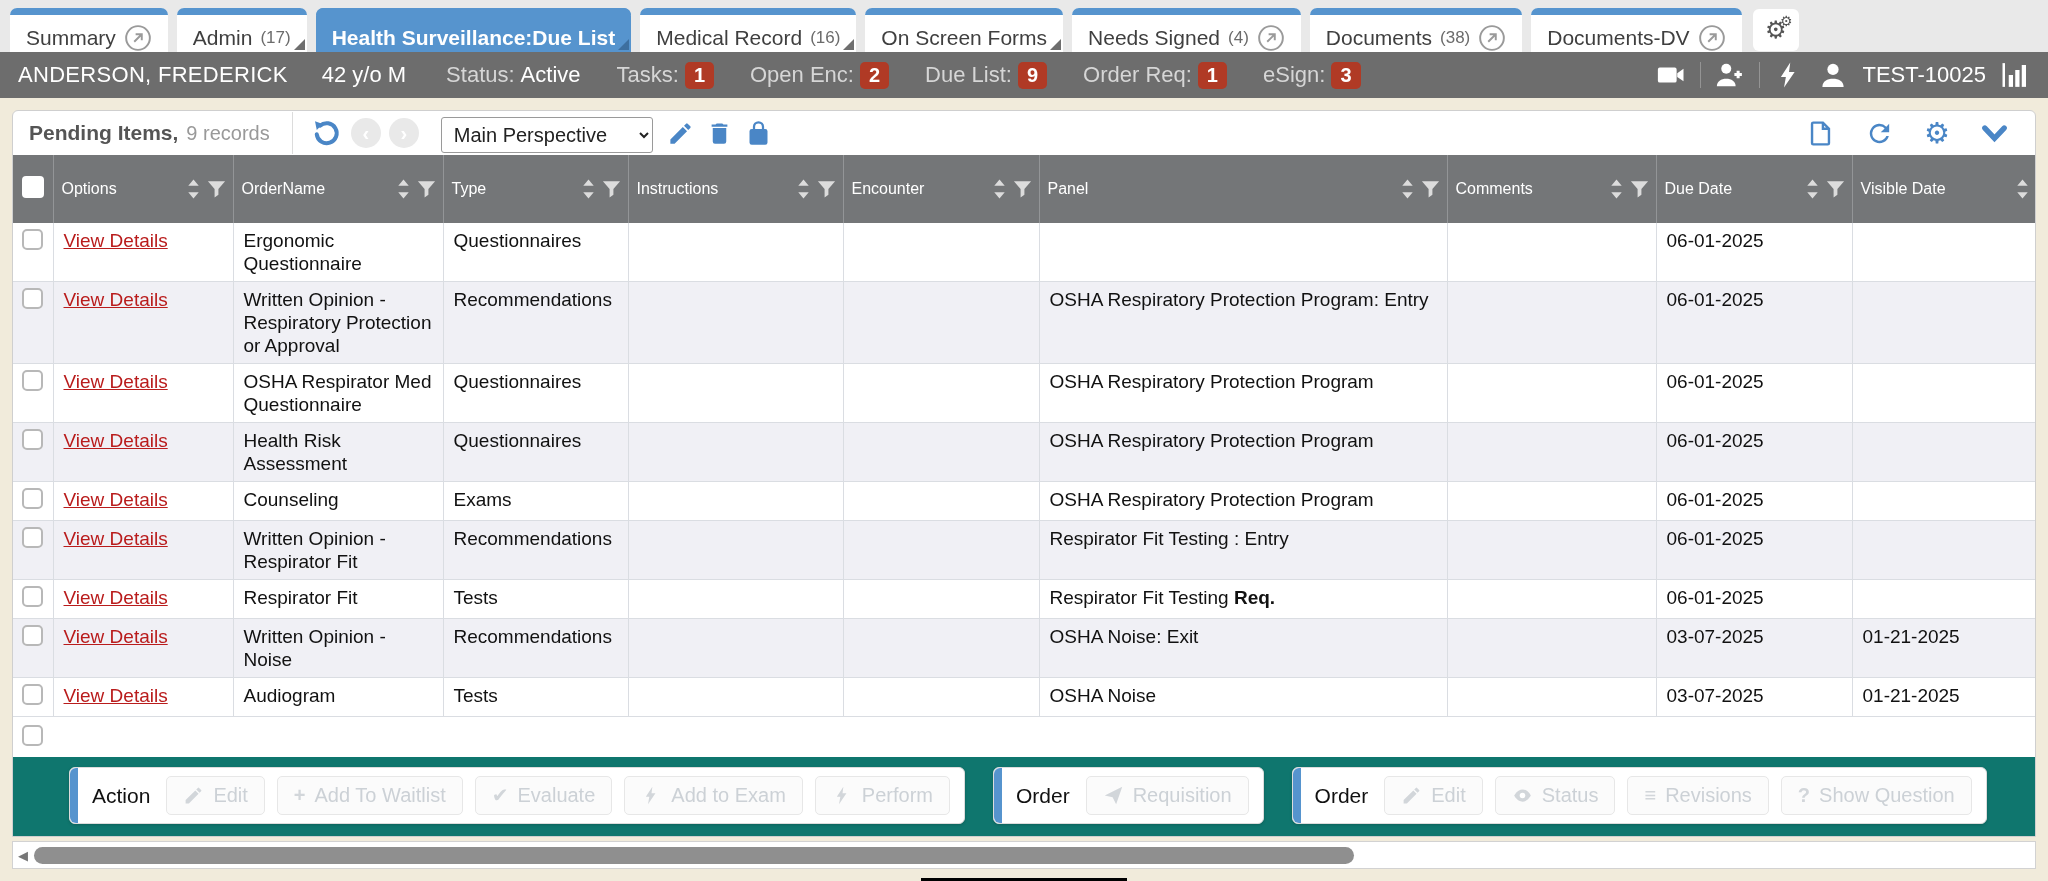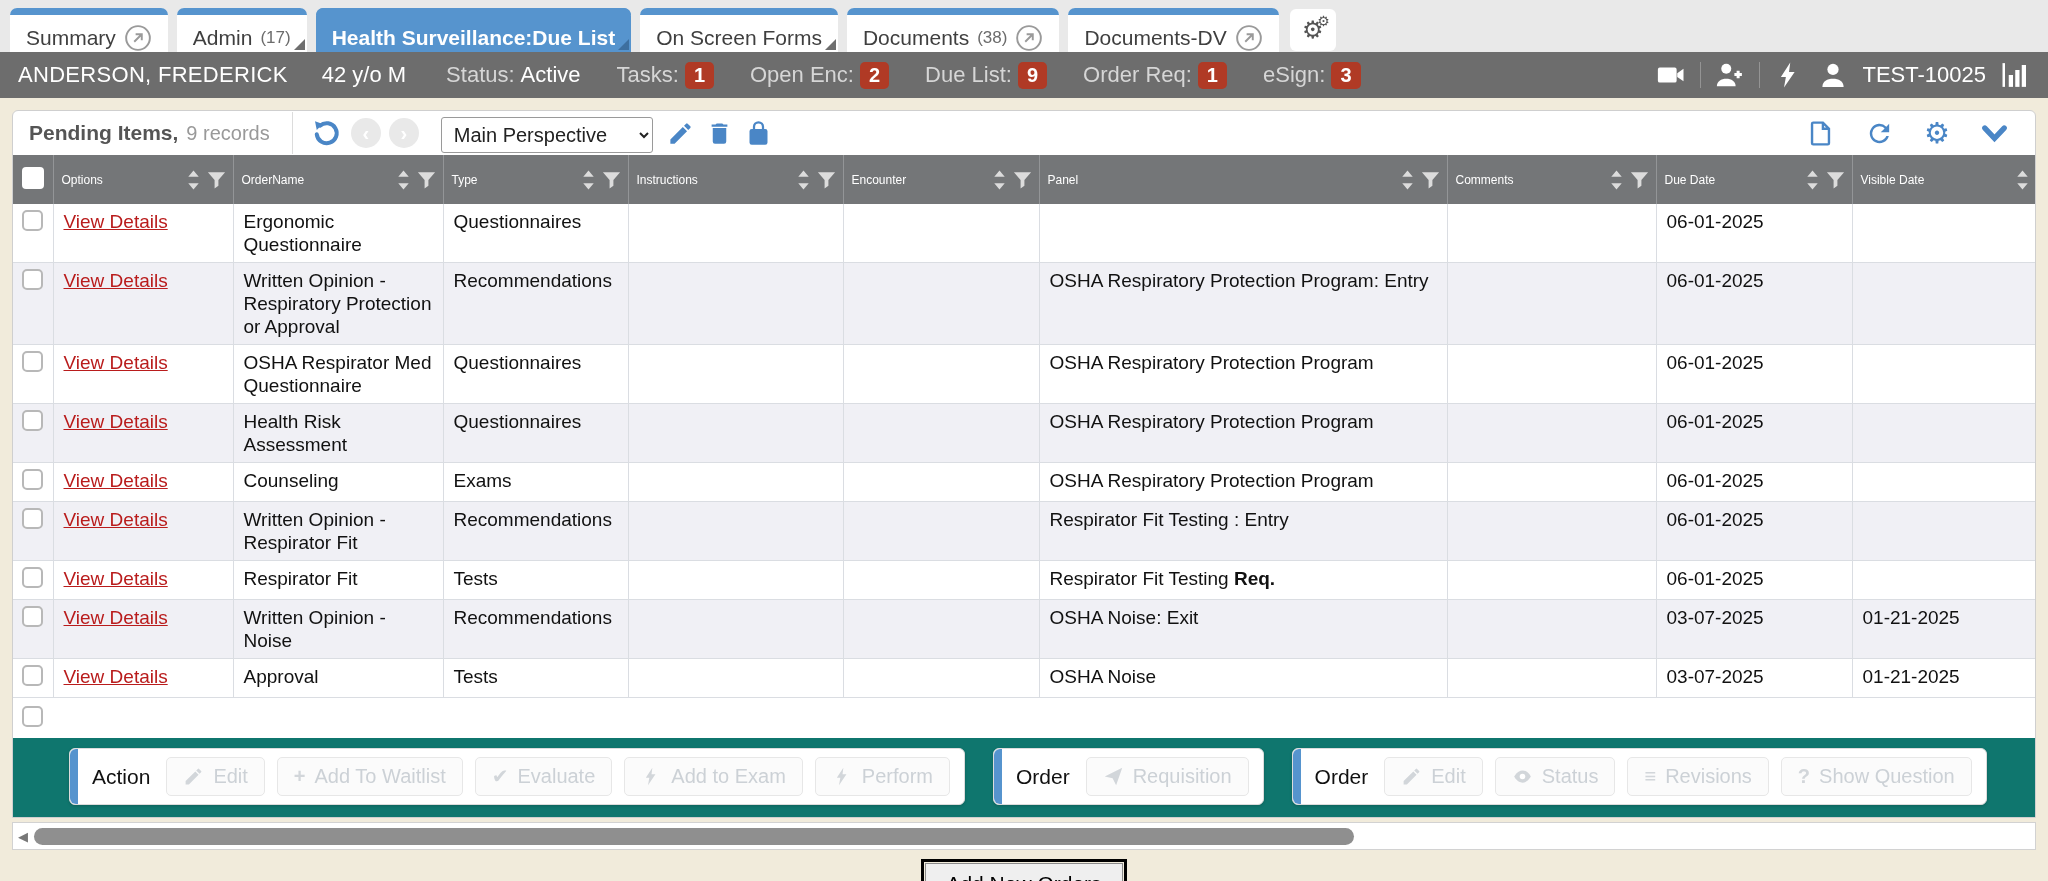--- a/index.html
+++ b/index.html
@@ -49,22 +49,22 @@
   .gselect { height:36px; font-size:20px; font-family:inherit; color:#222; border:1px solid #9a9a9a; border-radius:3px;
           padding:2px 8px; margin:4px 14px 0 14px; width:212px; background:#fff; }
   .gicons { display:flex; gap:12px; align-items:center; }
   .gicons .gi { width:27px; height:27px; }
   .gear-glyph { font-size:29px; line-height:27px; color:#4a86c6; }
   .gright { margin-left:auto; display:flex; align-items:center; gap:30px; padding-right:10px; }
   .gright .gi { width:29px; height:29px; }
 
   
   table { border-collapse:collapse; table-layout:fixed; width:2024px; }
-  thead th { background:#747678; color:#fff; font-weight:normal; font-size:12px; text-align:left;
-             padding:12px 8px; height:40px; position:relative; border-left:1px solid #939597; white-space:nowrap; overflow:hidden; }
+  thead th { background:#747678; color:#fff; font-weight:normal; font-size:16px; text-align:left;
+             padding:21px 8px; height:40px; position:relative; border-left:1px solid #939597; white-space:nowrap; overflow:hidden; }
   thead th:first-child { border-left:none; }
   .hicons { position:absolute; right:6px; top:50%; transform:translateY(-50%); display:flex; align-items:center; gap:4px; }
   .sorticon { width:17px; height:23px; display:inline-flex; }
   .funnelicon { width:21px; height:21px; display:inline-flex; }
   tbody td { font-size:19px; line-height:23px; padding:6px 10px; vertical-align:top;
              border-bottom:1px solid #dadde2; border-right:1px solid #dadde2; color:#111; }
   tbody td:last-child { border-right:none; }
   tbody tr.even { background:#f0f0f5; }
   tbody tr.emptyrow td { border:none; padding-top:8px; }
   .cb { width:21px; height:21px; border:2px solid #b8b8b8; border-radius:5px; background:#fff; display:inline-block; }
@@ -111,21 +111,35 @@
     </span>
   </div>
   <div class="tab fold">
     <span>Admin</span>
     <span class="count">(17)</span>
   </div>
   <div class="tab active fold">
     <span>Health Surveillance:Due List</span>
   </div>
   <div class="tab fold">
+    <span>Medical Record</span>
+    <span class="count">(16)</span>
+  </div>
+  <div class="tab fold">
     <span>On Screen Forms</span>
+  </div>
+  <div class="tab">
+    <span>Needs Signed</span>
+    <span class="count">(4)</span>
+    <span class="popout">
+      <svg viewBox="0 0 26 26">
+          <circle cx="13" cy="13" r="11" fill="none" stroke="#9a9a9a" stroke-width="1.8"></circle>
+          <path d="M9.5 16.5 16 10M10.8 9.5h5.7v5.7" fill="none" stroke="#9a9a9a" stroke-width="1.8"></path>
+        </svg>
+    </span>
   </div>
   <div class="tab">
     <span>Documents</span>
     <span class="count">(38)</span>
     <span class="popout">
       <svg viewBox="0 0 26 26">
           <circle cx="13" cy="13" r="11" fill="none" stroke="#9a9a9a" stroke-width="1.8"></circle>
           <path d="M9.5 16.5 16 10M10.8 9.5h5.7v5.7" fill="none" stroke="#9a9a9a" stroke-width="1.8"></path>
         </svg>
     </span>
@@ -487,21 +501,21 @@
         <td></td>
         <td></td>
         <td>OSHA Noise: Exit</td>
         <td></td>
         <td>03-07-2025</td>
         <td>01-21-2025</td>
       </tr>
       <tr>
         <td class="c-check"><span class="cb"></span></td>
         <td><a class="vd">View Details</a></td>
-        <td>Approval</td>
+        <td>Audiogram</td>
         <td>Tests</td>
         <td></td>
         <td></td>
         <td>OSHA Noise</td>
         <td></td>
         <td>03-07-2025</td>
         <td>01-21-2025</td>
       </tr>
       <tr class="emptyrow">
         <td class="c-check"><span class="cb"></span></td>

